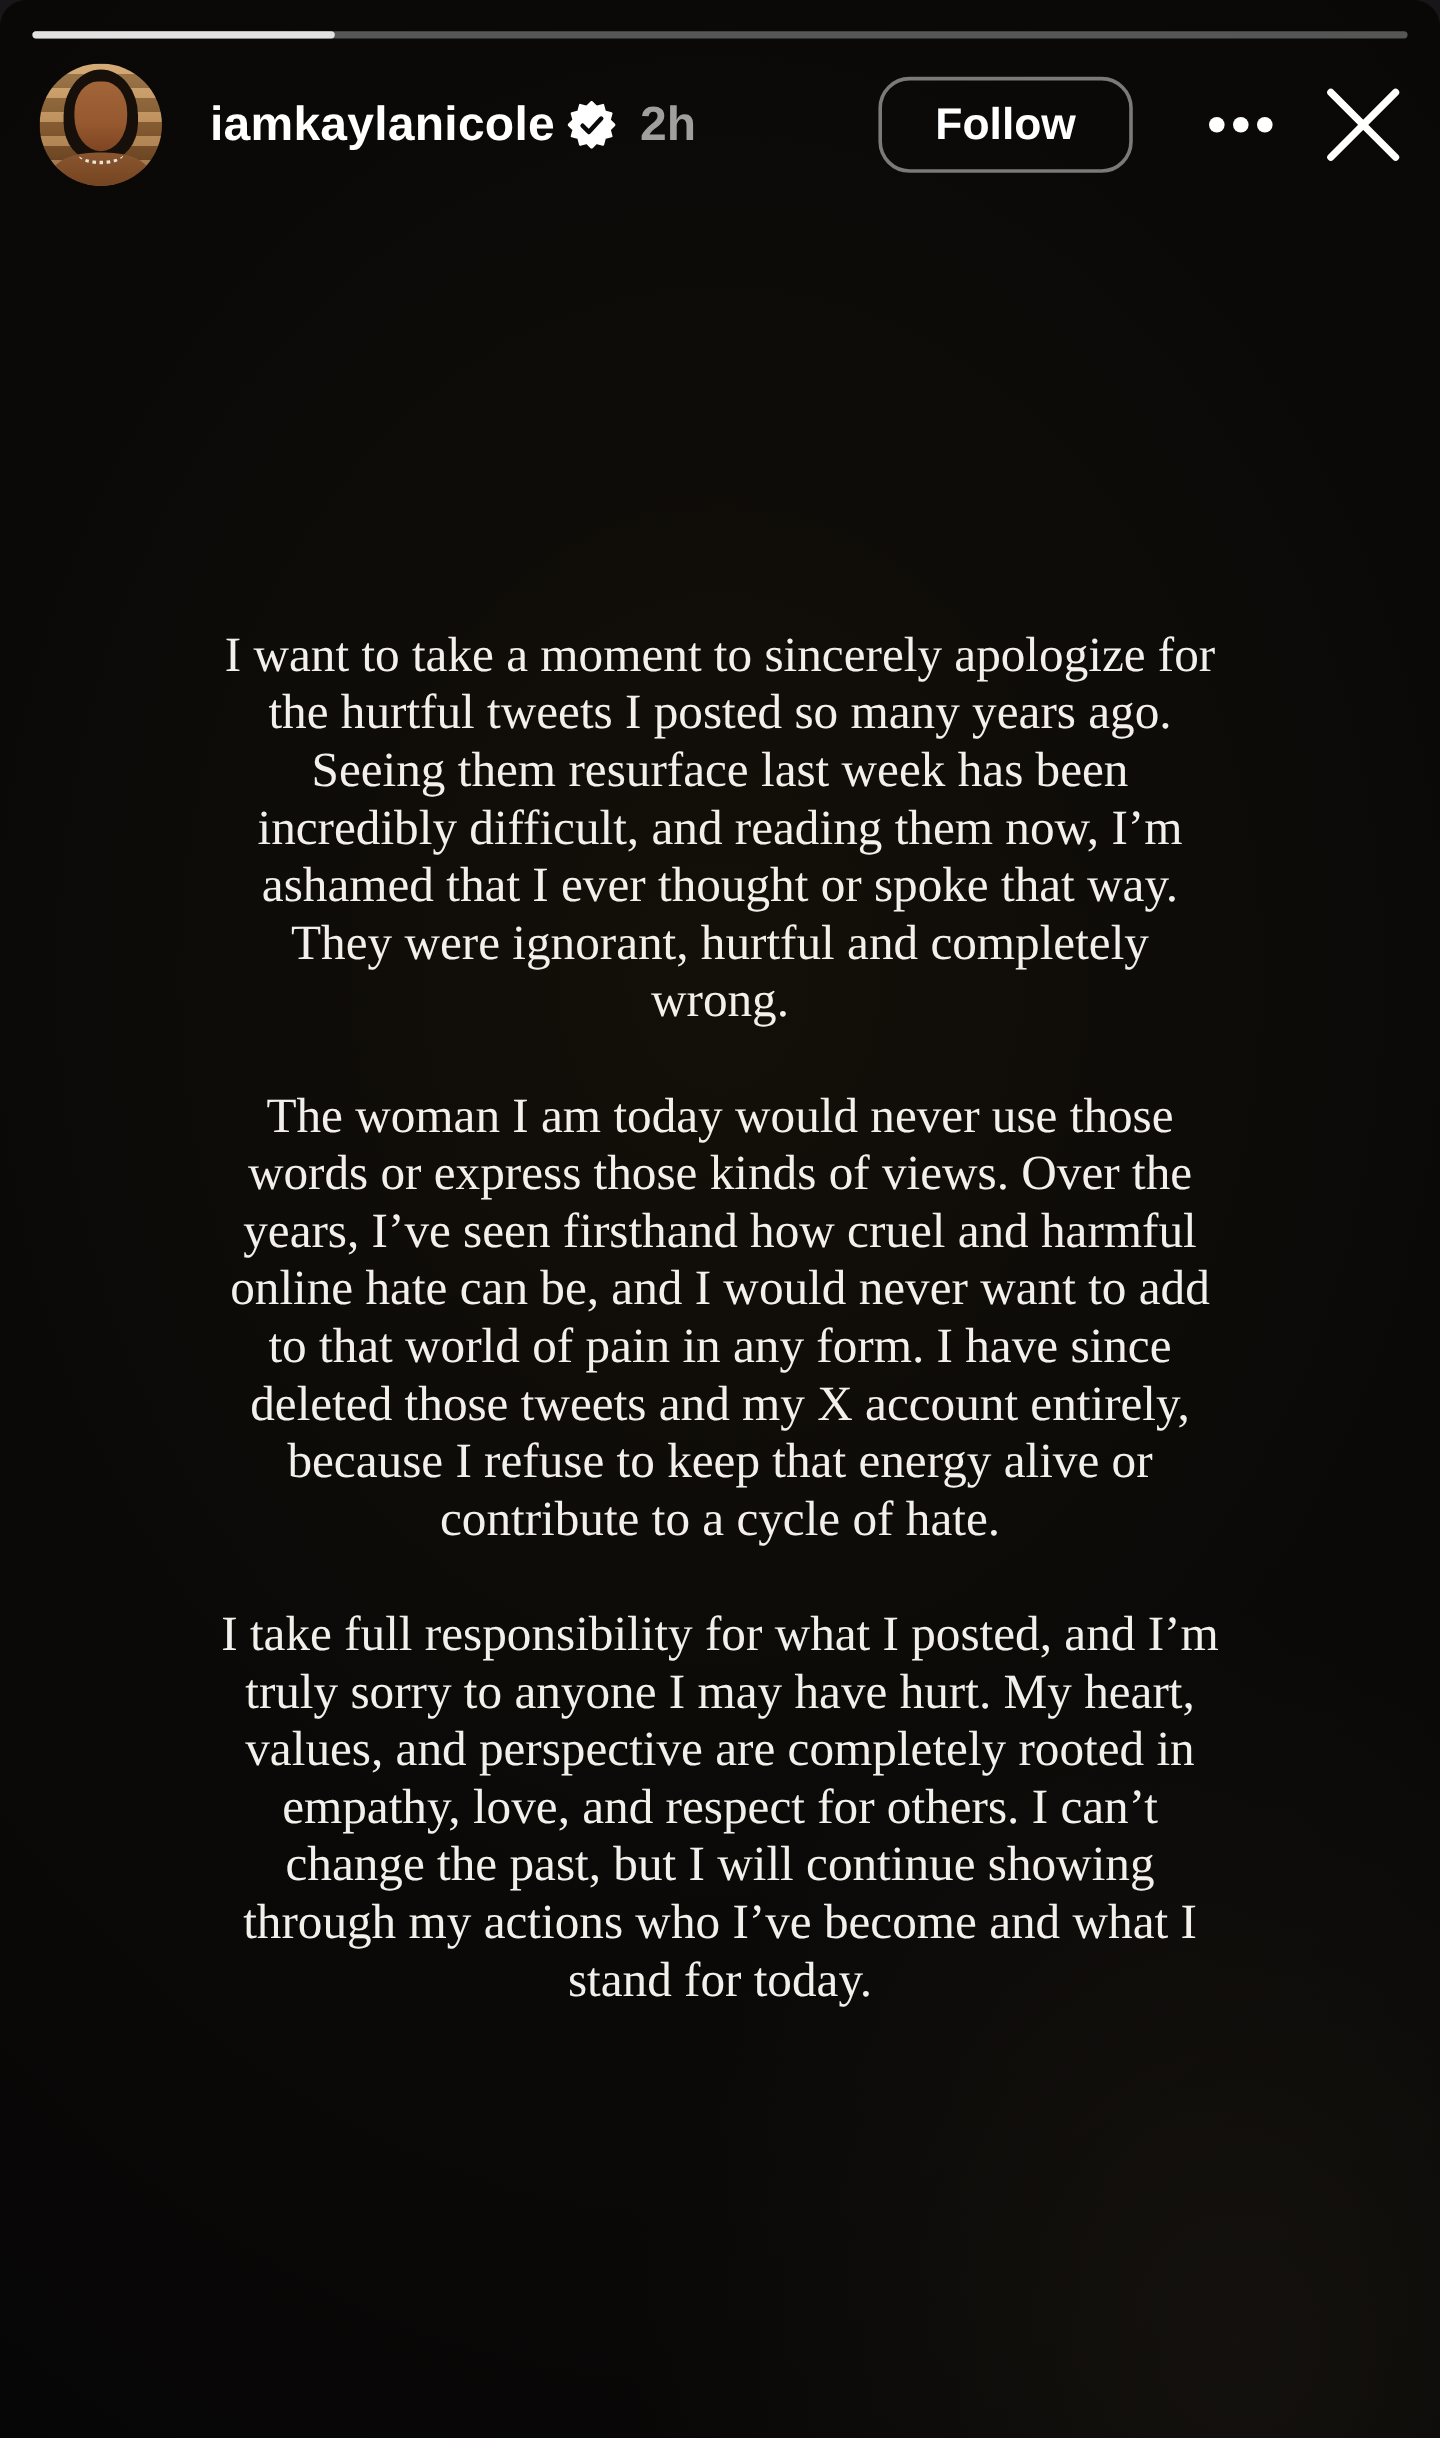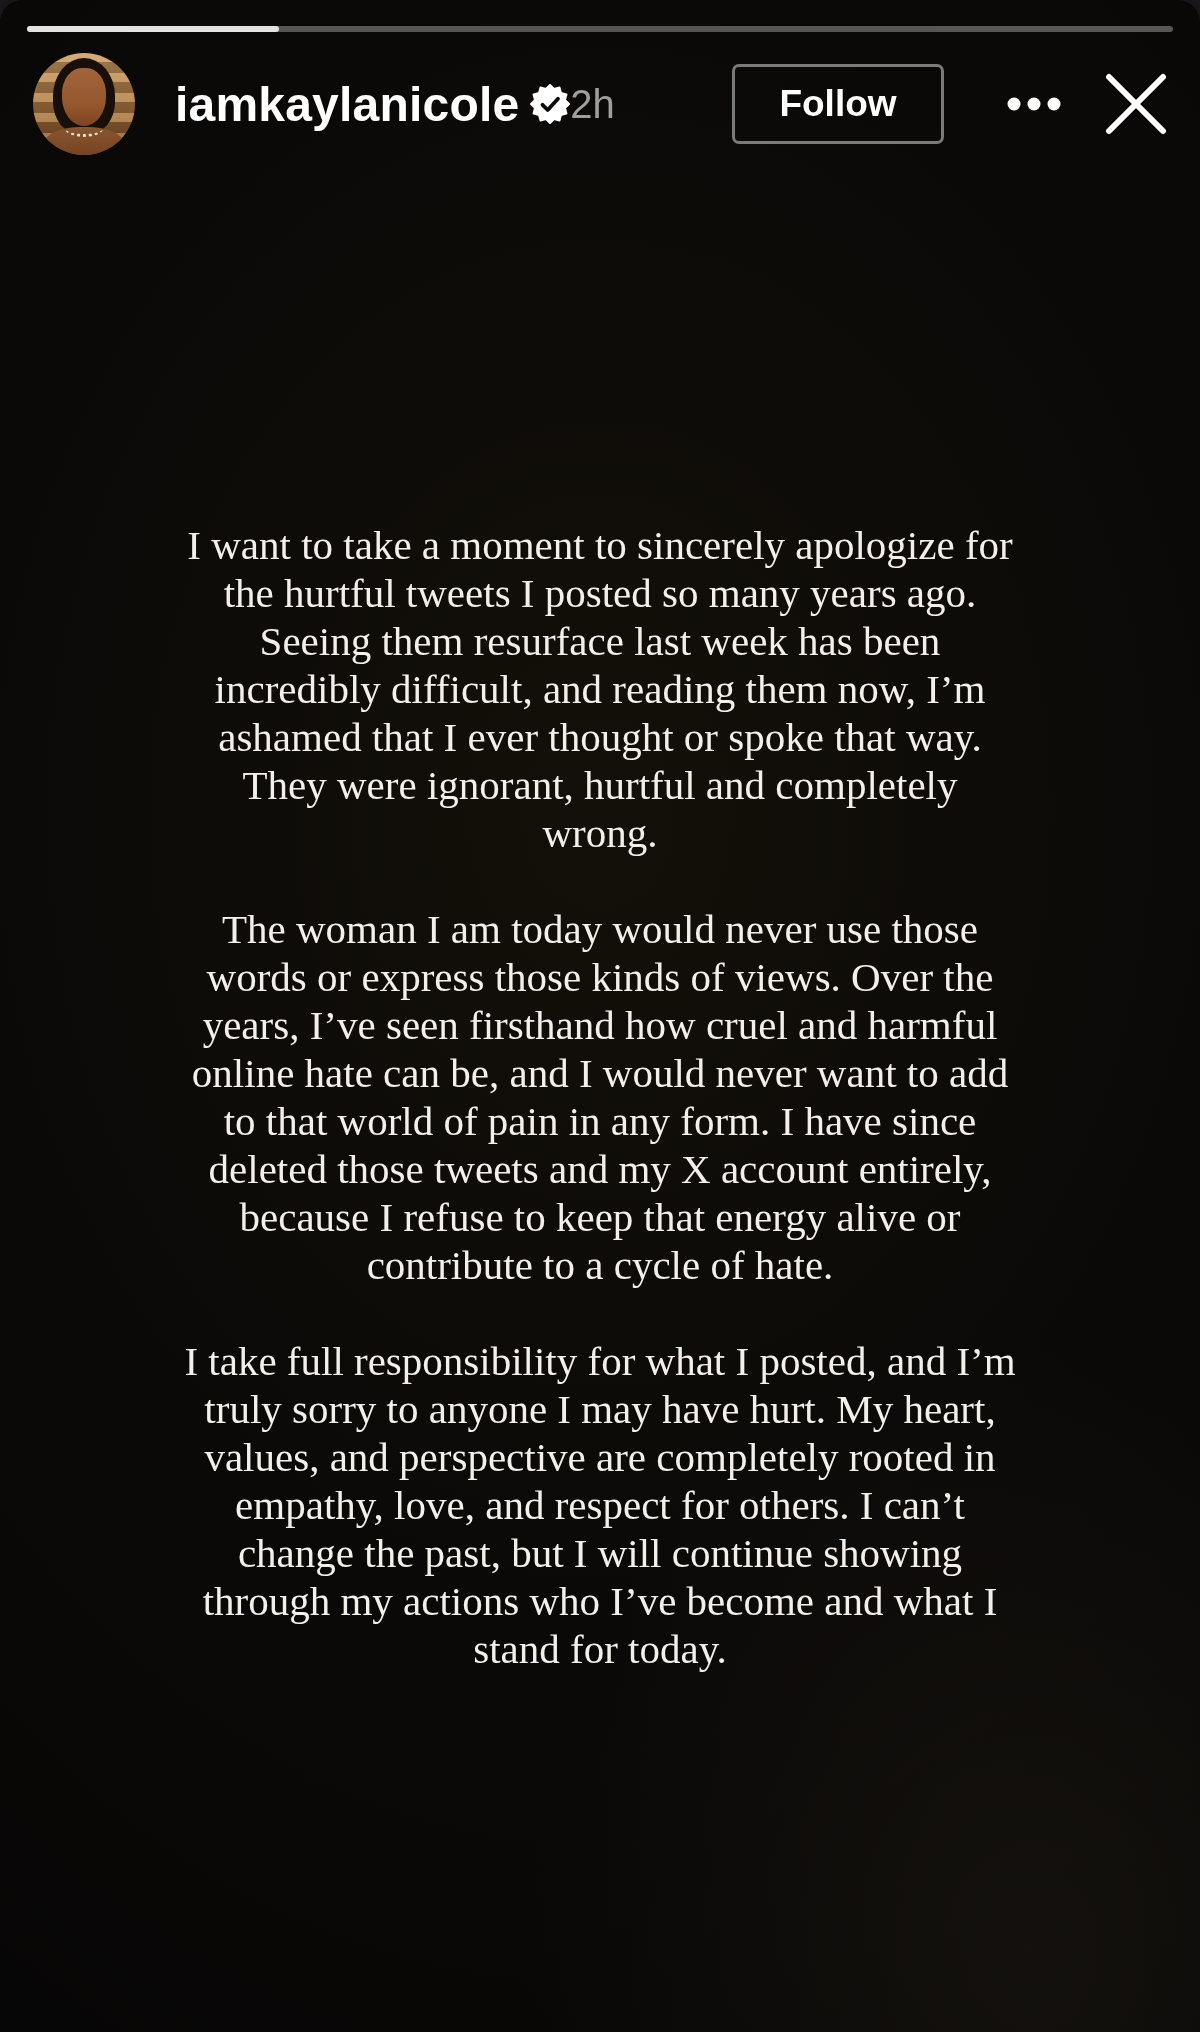--- a/index.html
+++ b/index.html
@@ -54,30 +54,30 @@
     position:absolute; left:11px; bottom:-8px; width:80px; height:36px;
     background:linear-gradient(180deg, #8a5630, #6e3f1c);
     border-radius:46% 46% 0 0;
   }
   .avatar .necklace {
     position:absolute; left:32px; bottom:18px; width:38px; height:14px;
     border-bottom:3px dotted #ece4d4; border-radius:50%;
   }
   .name-group { display:flex; align-items:center; margin-left:40px; min-width:0; }
   .username {
-    color:#ffffff; font-size:48px; font-weight:700; letter-spacing:0.2px;
+    color:#ffffff; font-size:40px; font-weight:700; letter-spacing:0.2px;
     cursor:pointer; white-space:nowrap;text-align:center;
   }
   .verified { width:40px; height:40px; margin-left:11px; flex:0 0 auto; }
-  .timestamp { color:#9f9f9f; font-size:40px; font-weight:400; white-space:nowrap; }
+  .timestamp { color:#9f9f9f; font-size:40px; font-weight:700; margin-left:20px; white-space:nowrap; }
 
   .follow-button {
     margin-left:auto;
     width:212px; height:80px; box-sizing:border-box;
-    border:3px solid #7a7a7a; border-radius:7px;
+    border:3px solid #7a7a7a; border-radius:26px;
     background:transparent; color:#ffffff;
     font-size:37px; font-weight:700; font-family:"Liberation Sans", sans-serif;
     display:flex; align-items:center; justify-content:center;
     cursor:pointer;
   }
   .more-button {
     margin-left:62px; width:56px; height:60px;
     display:flex; align-items:center; justify-content:center;
     background:transparent; border:none; cursor:pointer; padding:0;
   }

